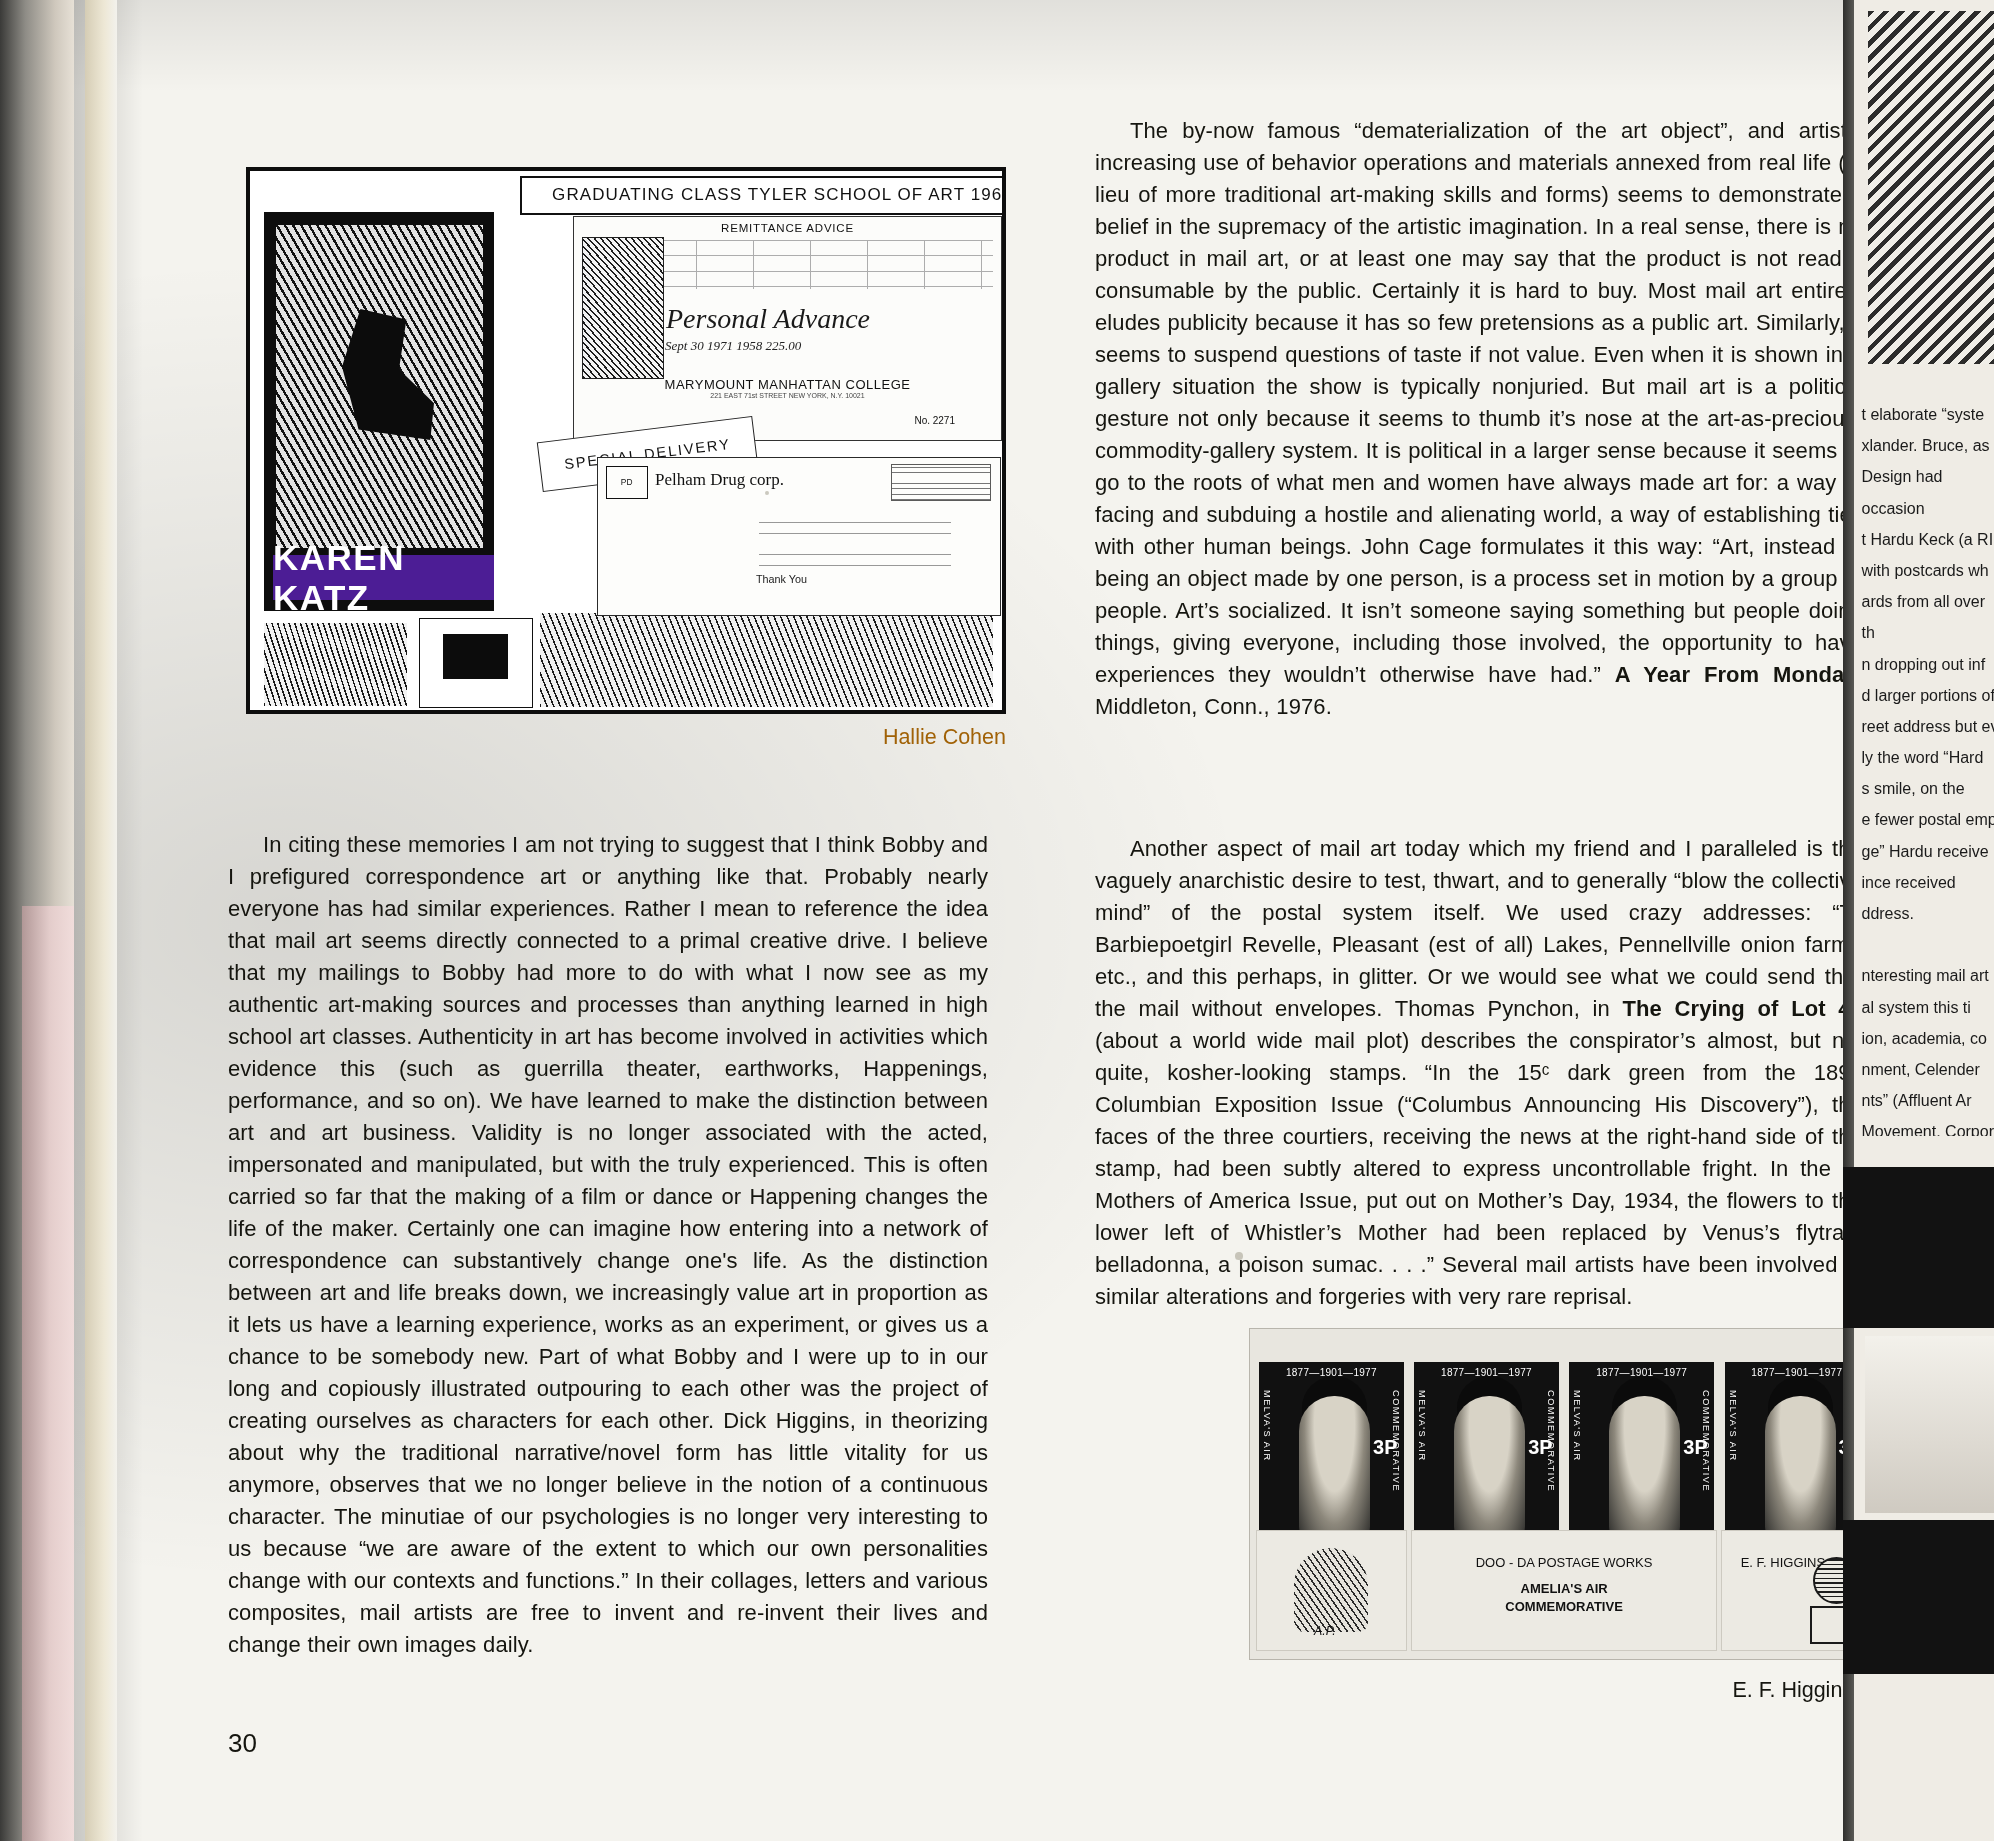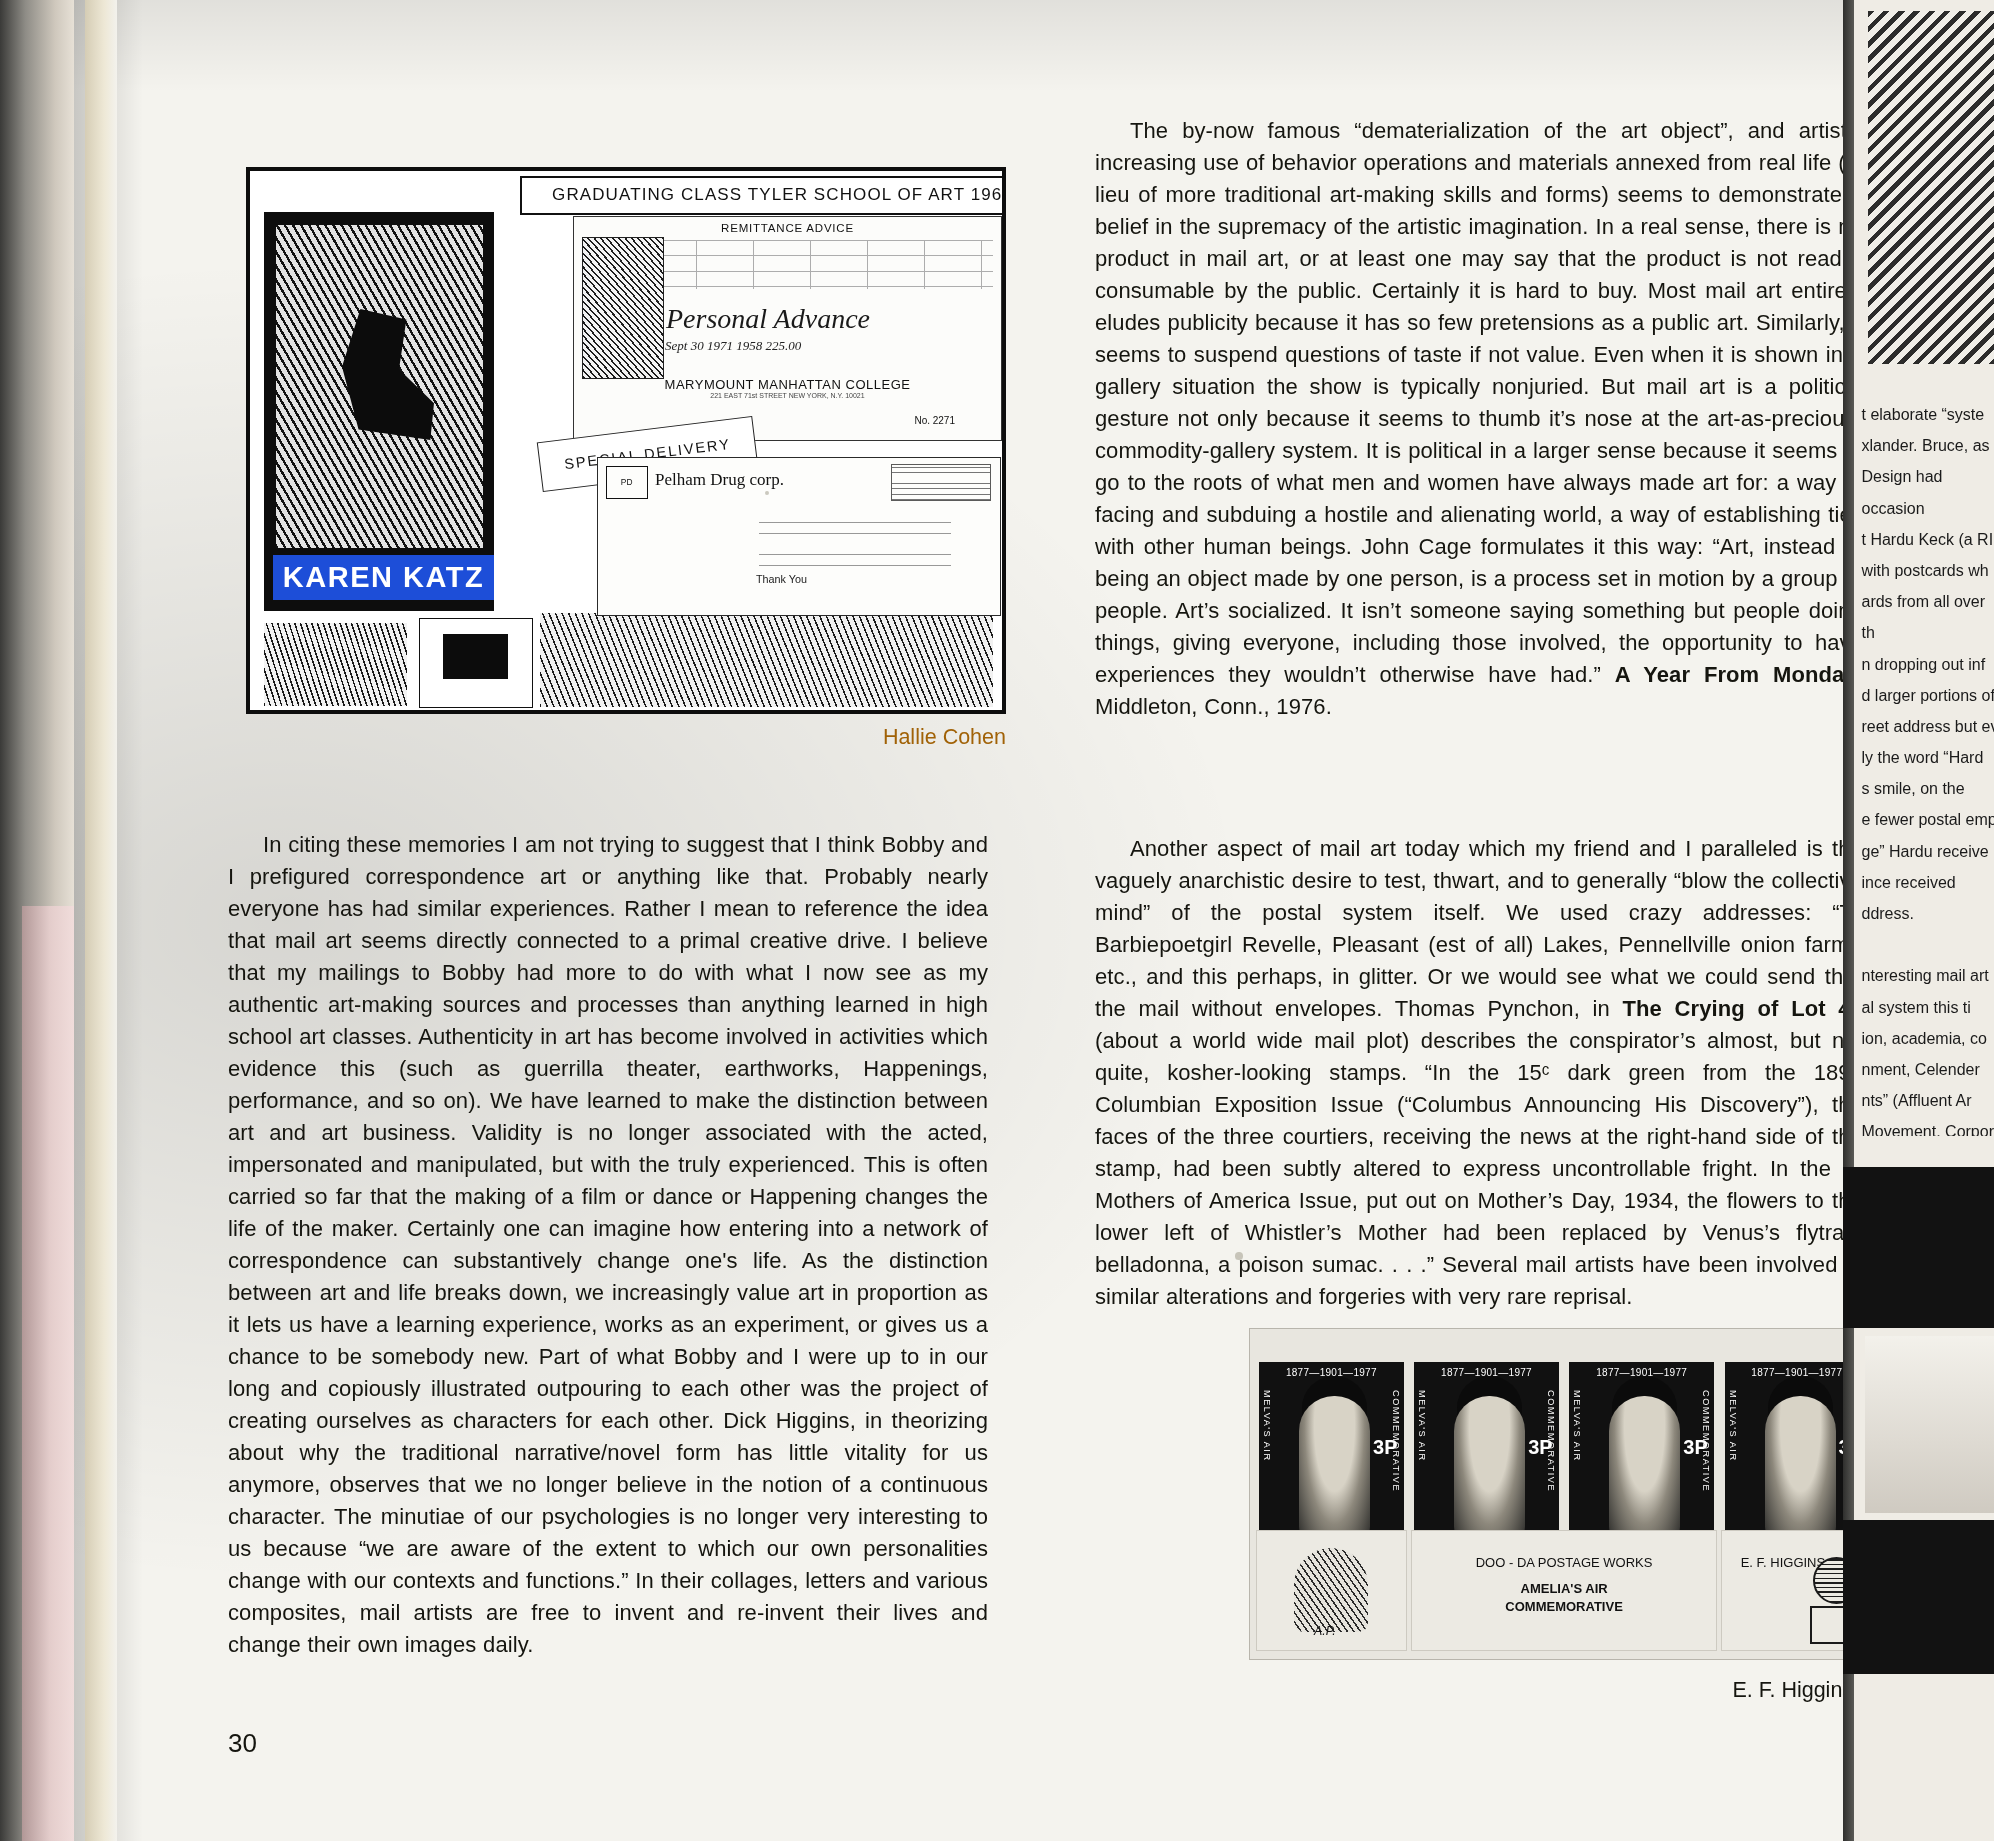--- a/index.html
+++ b/index.html
@@ -234,23 +234,23 @@
     height: 131px;
     background: #0c0c0c;
     clip-path: polygon(20% 0%, 70% 8%, 62% 46%, 100% 72%, 96% 100%, 18% 92%, 0% 44%);
   }
   .f1-name {
     position: absolute;
     left: 23px;
     top: 384px;
     width: 221px;
     height: 45px;
-    background: #1d4ed8;
+    background: #4c1d95;
     color: #fff;
-    font-size: 29px;
+    font-size: 35px;
     font-weight: 700;
     letter-spacing: 1.5px;
     display: flex;
     align-items: center;
     justify-content: center;
   }
   .f1-scribble-a {
     position: absolute;
     left: 14px;
     top: 452px;

